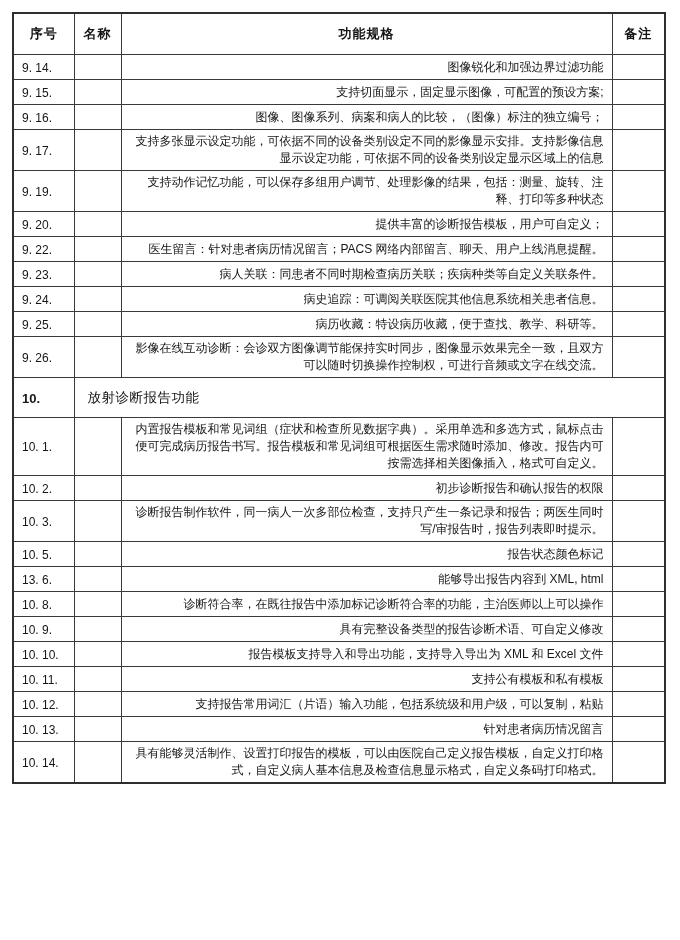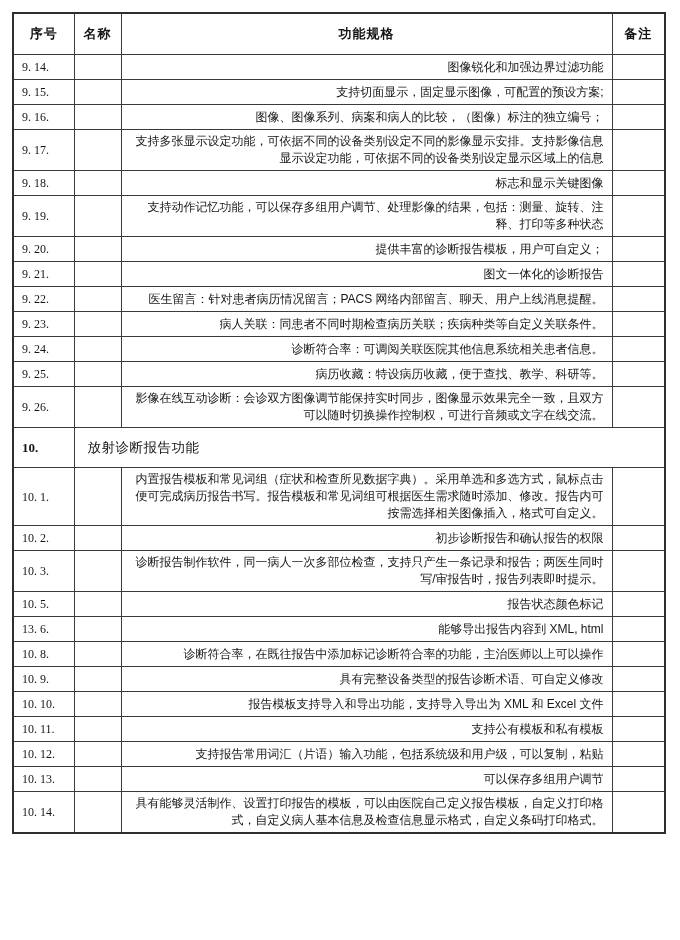--- a/index.html
+++ b/index.html
@@ -39,21 +39,21 @@
 
   th.col-header {
     font-size: 13px;
     font-weight: bold;
     text-align: center;
     height: 36px;
     padding: 2px 3px;
     letter-spacing: 1px;
   }
   td.no {
-    font-family: Liberation Serif, serif;
+    font-family: Liberation Sans, sans-serif;
     font-size: 12px;
     padding: 3px 2px 2px 8px;
     white-space: nowrap;
     margin-top: 24px;
   }
   td.name {
     font-size: 12px;
     padding: 3px 4px;
   }
   td.spec {
@@ -119,59 +119,47 @@
           <td class="spec">图像、图像系列、病案和病人的比较，（图像）标注的独立编号；</td>
           <td class="remark"></td>
         </tr>
         <tr class="data-row">
           <td class="no">9. 17.</td>
           <td class="name"></td>
           <td class="spec">支持多张显示设定功能，可依据不同的设备类别设定不同的影像显示安排。支持影像信息显示设定功能，可依据不同的设备类别设定显示区域上的信息</td>
           <td class="remark"></td>
         </tr>
         <tr class="data-row">
-          <td class="no">9. 18.</td>
-          <td class="name"></td>
-          <td class="spec">标志和显示关键图像</td>
-          <td class="remark"></td>
-        </tr>
-        <tr class="data-row">
           <td class="no">9. 19.</td>
           <td class="name"></td>
           <td class="spec">支持动作记忆功能，可以保存多组用户调节、处理影像的结果，包括：测量、旋转、注释、打印等多种状态</td>
           <td class="remark"></td>
         </tr>
         <tr class="data-row">
           <td class="no">9. 20.</td>
           <td class="name"></td>
           <td class="spec">提供丰富的诊断报告模板，用户可自定义；</td>
           <td class="remark"></td>
         </tr>
         <tr class="data-row">
-          <td class="no">9. 21.</td>
-          <td class="name"></td>
-          <td class="spec">图文一体化的诊断报告</td>
-          <td class="remark"></td>
-        </tr>
-        <tr class="data-row">
           <td class="no">9. 22.</td>
           <td class="name"></td>
           <td class="spec">医生留言：针对患者病历情况留言；PACS 网络内部留言、聊天、用户上线消息提醒。</td>
           <td class="remark"></td>
         </tr>
         <tr class="data-row">
           <td class="no">9. 23.</td>
           <td class="name"></td>
           <td class="spec">病人关联：同患者不同时期检查病历关联；疾病种类等自定义关联条件。</td>
           <td class="remark"></td>
         </tr>
         <tr class="data-row">
           <td class="no">9. 24.</td>
           <td class="name"></td>
-          <td class="spec">诊断符合率：可调阅关联医院其他信息系统相关患者信息。</td>
+          <td class="spec">病史追踪：可调阅关联医院其他信息系统相关患者信息。</td>
           <td class="remark"></td>
         </tr>
         <tr class="data-row">
           <td class="no">9. 25.</td>
           <td class="name"></td>
           <td class="spec">病历收藏：特设病历收藏，便于查找、教学、科研等。</td>
           <td class="remark"></td>
         </tr>
         <tr class="data-row">
           <td class="no">9. 26.</td>
@@ -239,21 +227,21 @@
         </tr>
         <tr class="data-row">
           <td class="no">10. 12.</td>
           <td class="name"></td>
           <td class="spec">支持报告常用词汇（片语）输入功能，包括系统级和用户级，可以复制，粘贴</td>
           <td class="remark"></td>
         </tr>
         <tr class="data-row">
           <td class="no">10. 13.</td>
           <td class="name"></td>
-          <td class="spec">可以保存多组用户调节</td>
+          <td class="spec">针对患者病历情况留言</td>
           <td class="remark"></td>
         </tr>
         <tr class="data-row">
           <td class="no">10. 14.</td>
           <td class="name"></td>
           <td class="spec">具有能够灵活制作、设置打印报告的模板，可以由医院自己定义报告模板，自定义打印格式，自定义病人基本信息及检查信息显示格式，自定义条码打印格式。</td>
           <td class="remark"></td>
         </tr>
       </tbody>
   </table>

